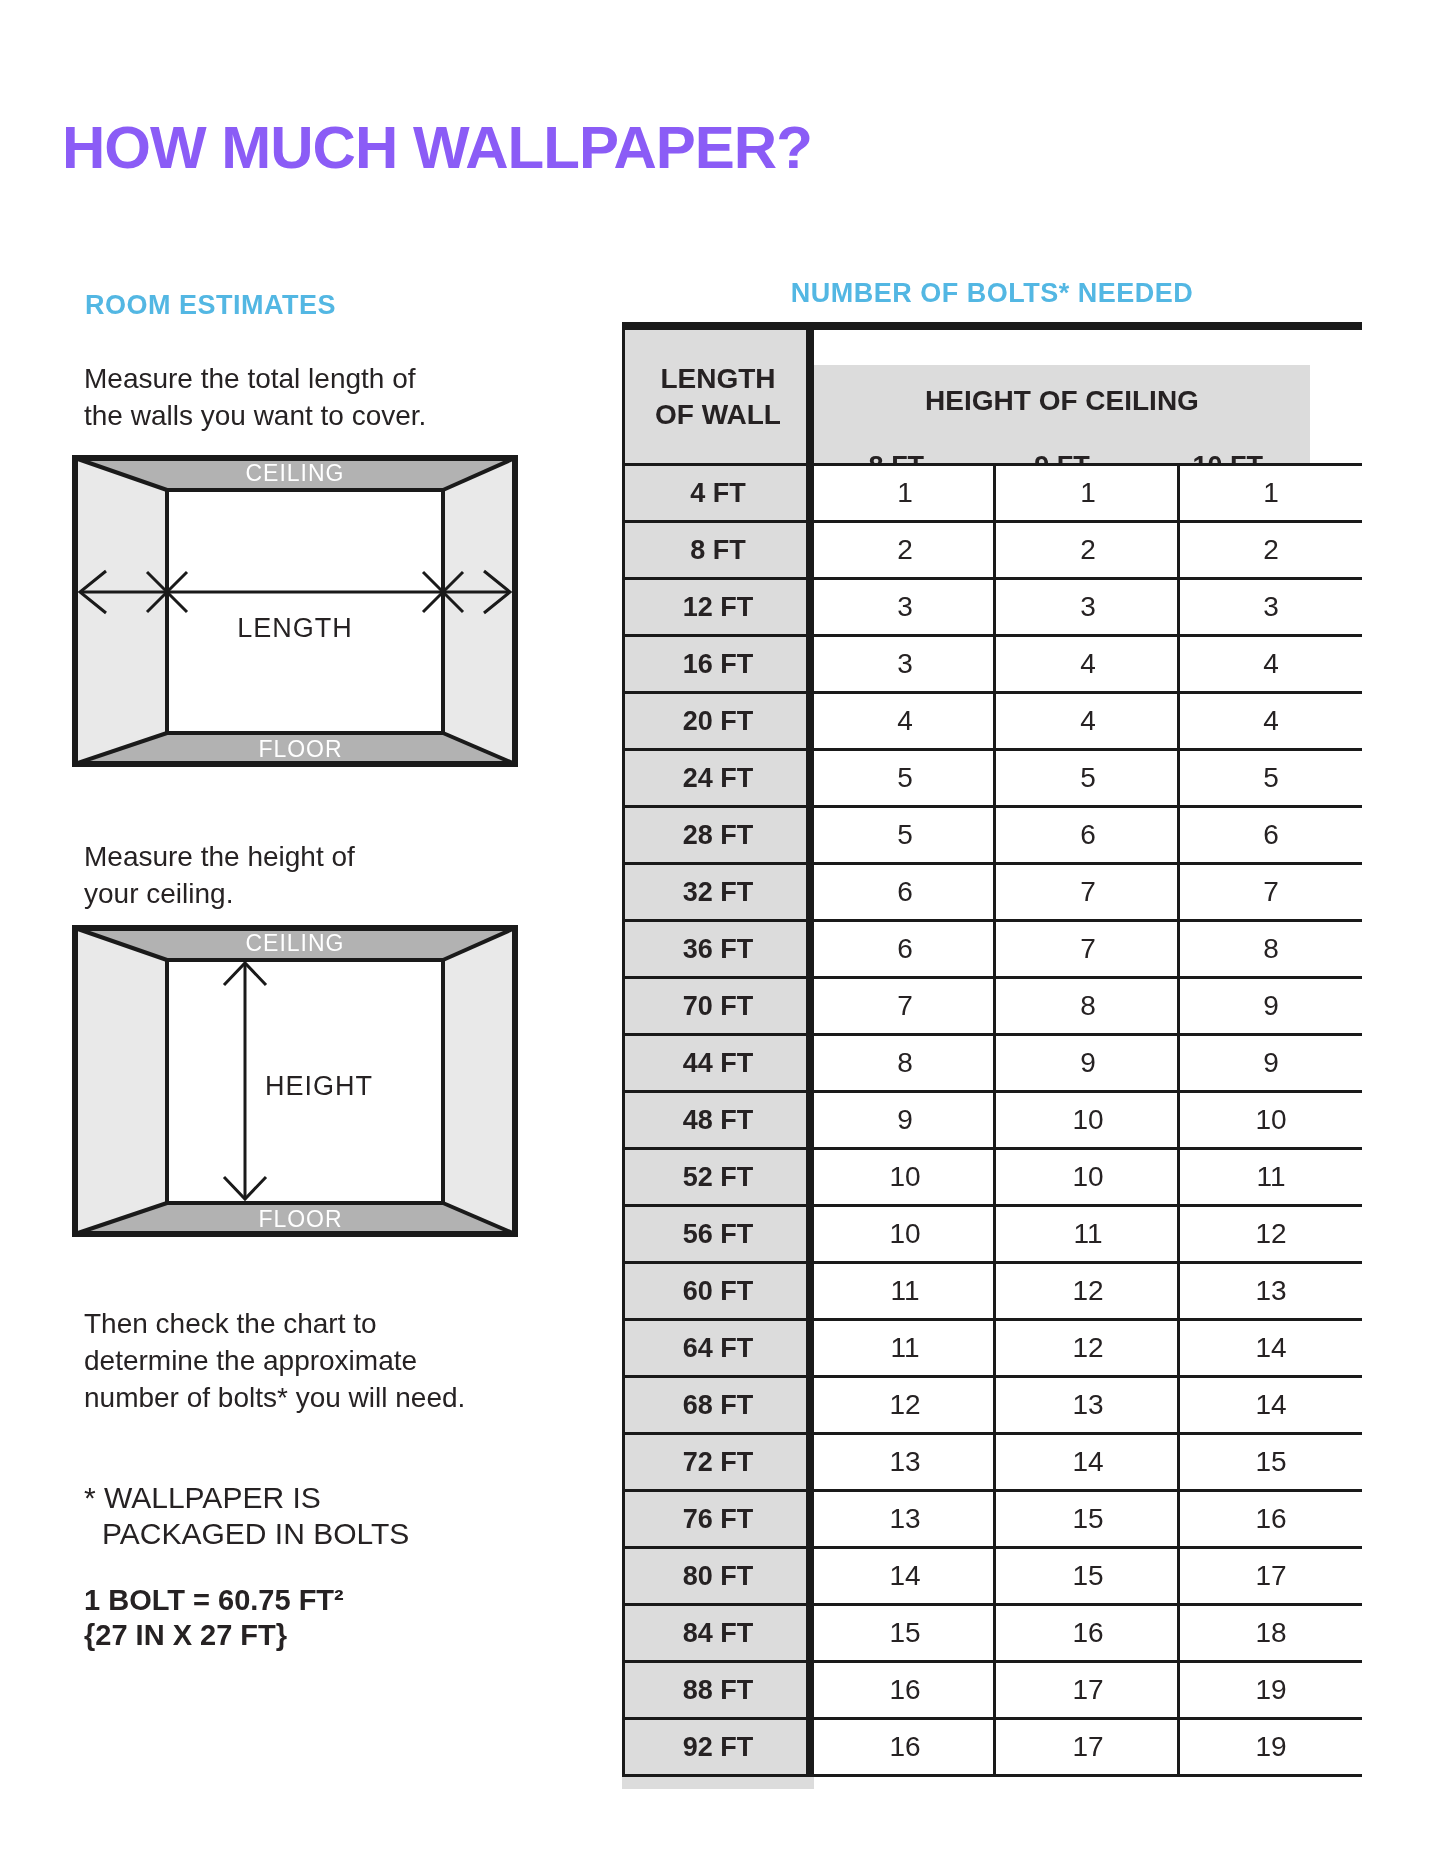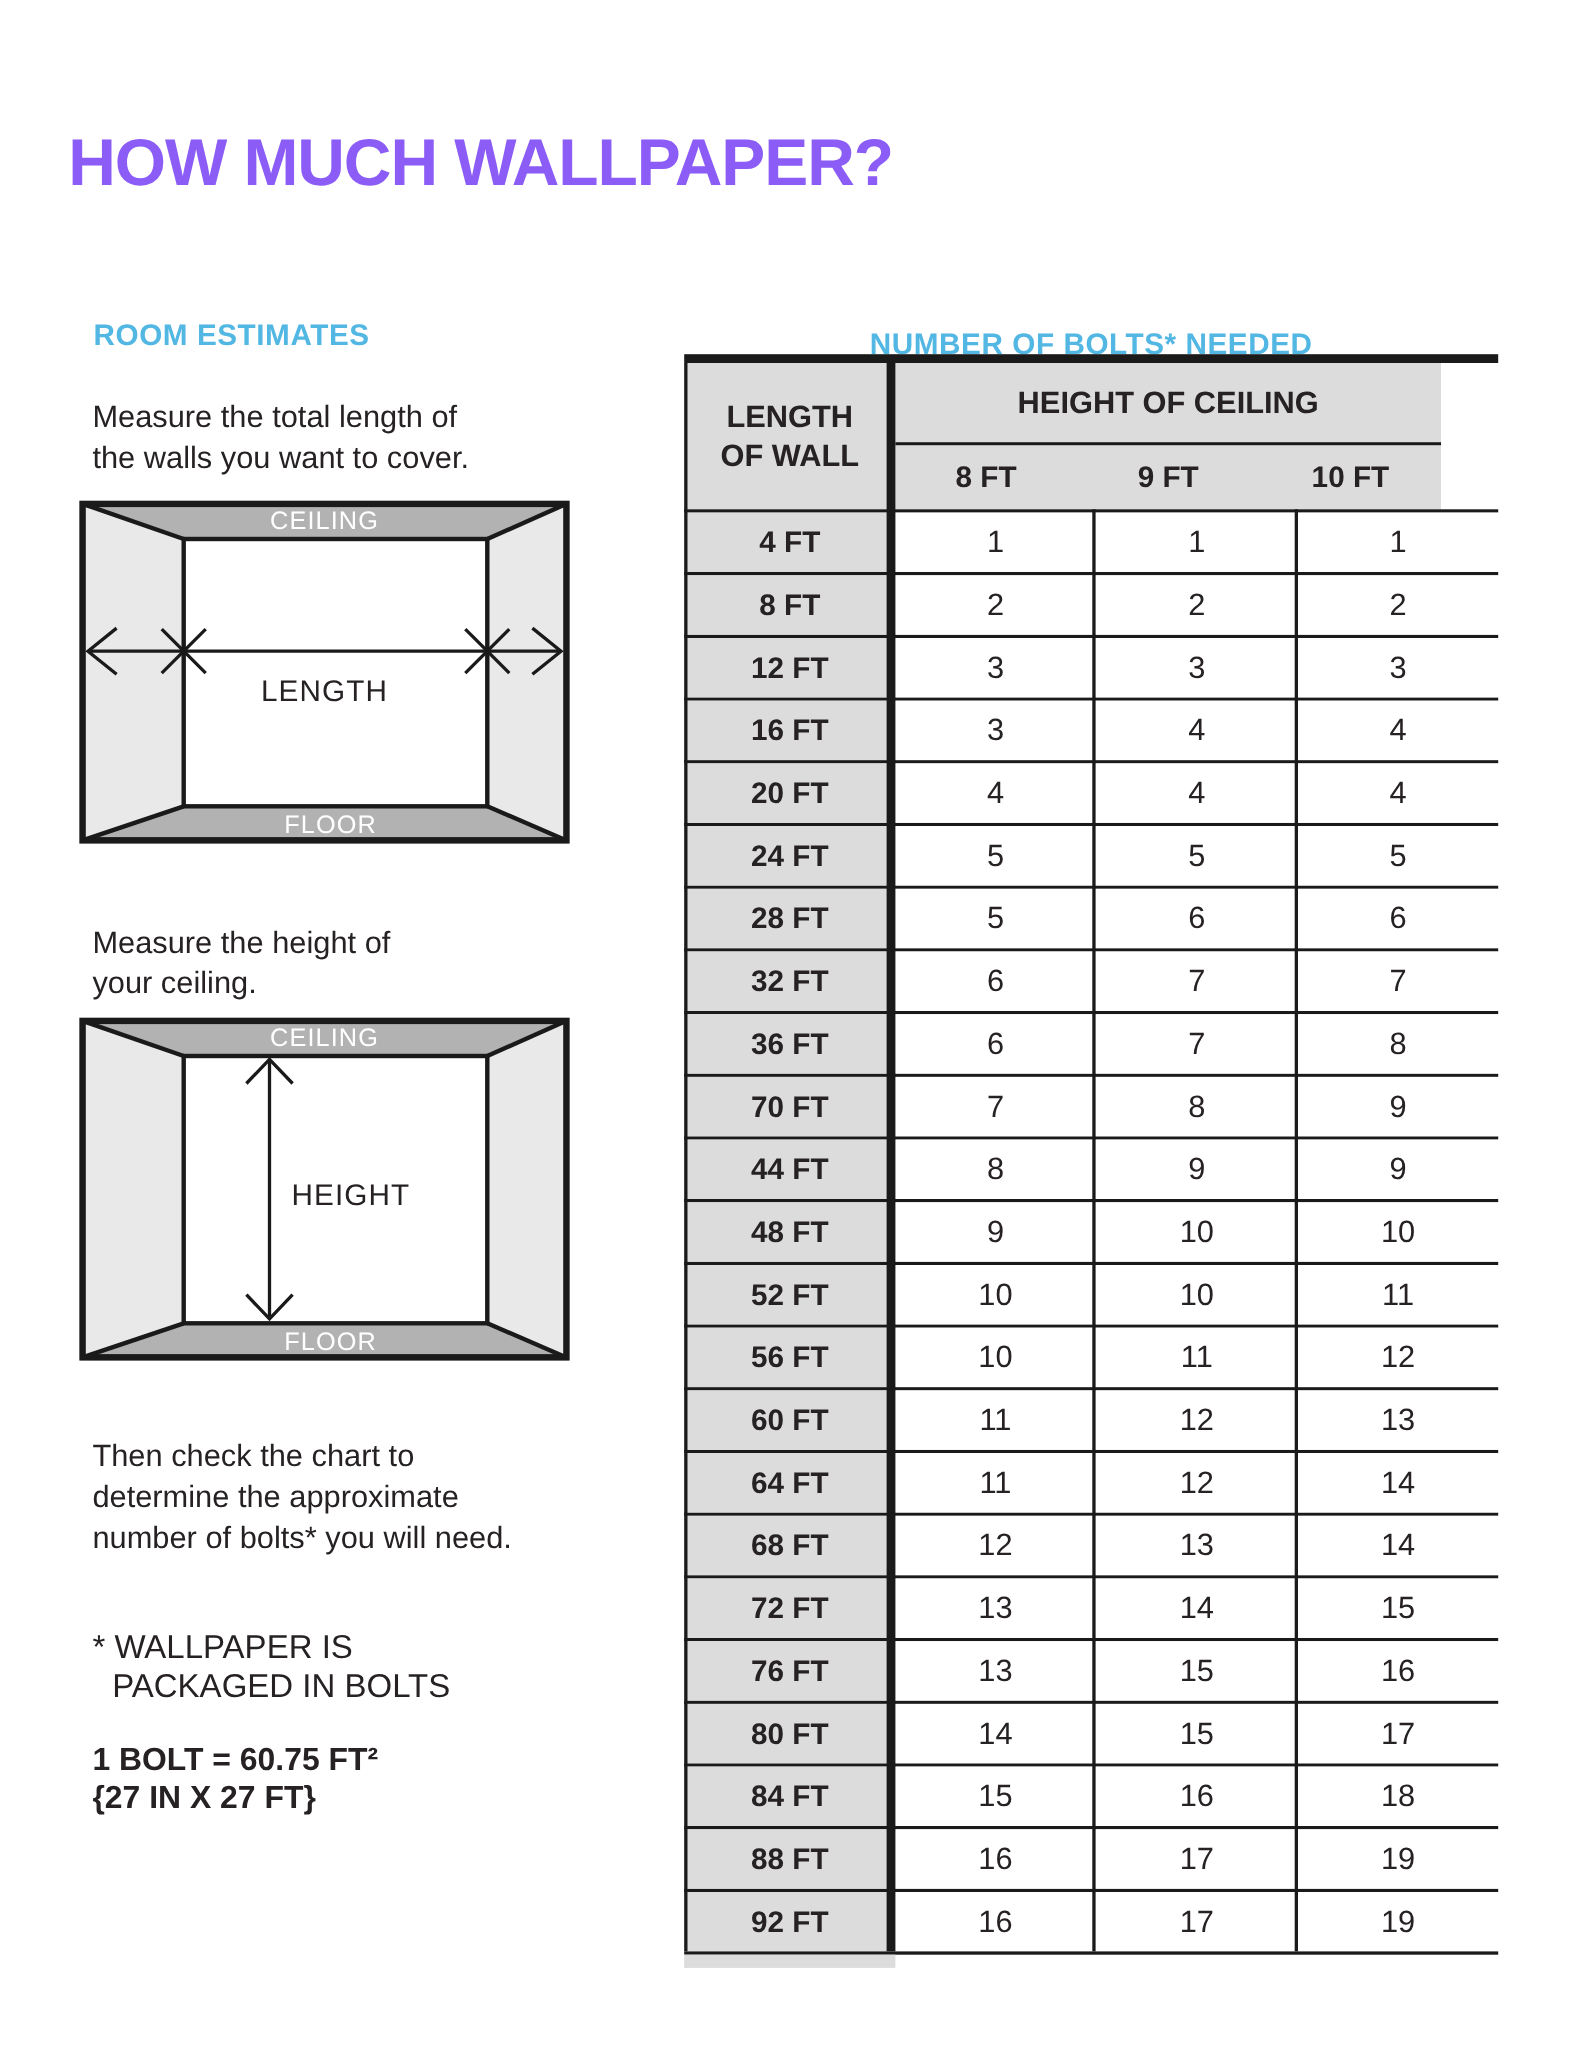--- a/index.html
+++ b/index.html
@@ -5,21 +5,21 @@
   html,body{margin:0;padding:0;background:#ffffff;}
   .page{position:relative;width:1445px;height:1870px;background:#ffffff;overflow:hidden;
         font-family:"Liberation Sans",sans-serif;color:#262223;}
   [data-name]{box-sizing:border-box;}
   .ml{white-space:pre-line;}
 
   .title{position:absolute;left:62px;top:76px;font-size:60px;font-weight:bold;
          color:#8b5cf6;letter-spacing:-1px;line-height:1.05;}
   .sec-head{position:absolute;font-size:27px;font-weight:bold;color:#53b7e3;letter-spacing:.5px;}
   .room-head{left:85px;top:268px;}
-  .bolts-head{left:622px;top:276px;width:740px;text-align:center;}
+  .bolts-head{left:622px;top:256px;width:740px;text-align:center;}
 
   .body-text{position:absolute;left:84px;font-size:28px;line-height:37px;color:#262223;}
   .p1{top:332px;}
   .p2{top:810px;}
   .p3{top:1277px;}
 
   .footnote{position:absolute;left:84px;top:1480px;font-size:30px;font-weight:normal;line-height:36px;}
   .footnote .ind{padding-left:18px;}
   .bolt-eq{position:absolute;left:84px;top:1583px;font-size:29px;font-weight:bold;line-height:35px;}
 
@@ -33,21 +33,21 @@
   .d-mid{position:absolute;font-size:27px;color:#262223;letter-spacing:1px;}
   .d-length{left:0;right:0;top:158px;text-align:center;}
   .d-height{left:193px;top:146px;}
 
   
   .bolt-table{position:absolute;left:622px;top:322px;width:740px;height:1467px;}
   .t-top{position:absolute;left:0;top:0;width:740px;height:8px;background:#1a1a1a;}
   .t-header{position:absolute;left:0;top:8px;width:740px;height:133px;display:flex;}
   .t-corner{width:192px;background:#dcdcdc;display:flex;flex-direction:column;justify-content:center;
             text-align:center;font-size:28px;font-weight:bold;line-height:36px;}
-  .t-hright{width:496px;display:flex;flex-direction:column;}
+  .t-hright{width:496px;display:flex;flex-direction:column;margin-top:35px;}
   .t-group{height:72px;background:#dcdcdc;text-align:center;line-height:72px;
            font-size:28px;font-weight:bold;}
   .t-gdiv{height:3px;background:#1a1a1a;}
   .t-subs{height:58px;background:#dcdcdc;display:flex;}
   .t-sub{line-height:58px;text-align:center;font-size:27px;font-weight:bold;}
   .t-rows{position:absolute;left:0;top:141px;width:740px;}
   .t-row{display:flex;height:57px;border-top:3px solid #1a1a1a;box-sizing:border-box;}
   .t-label{width:192px;background:#dcdcdc;text-align:center;line-height:54px;
            font-size:27px;font-weight:bold;}
   .t-val{text-align:center;line-height:54px;font-size:28px;background:#ffffff;}

